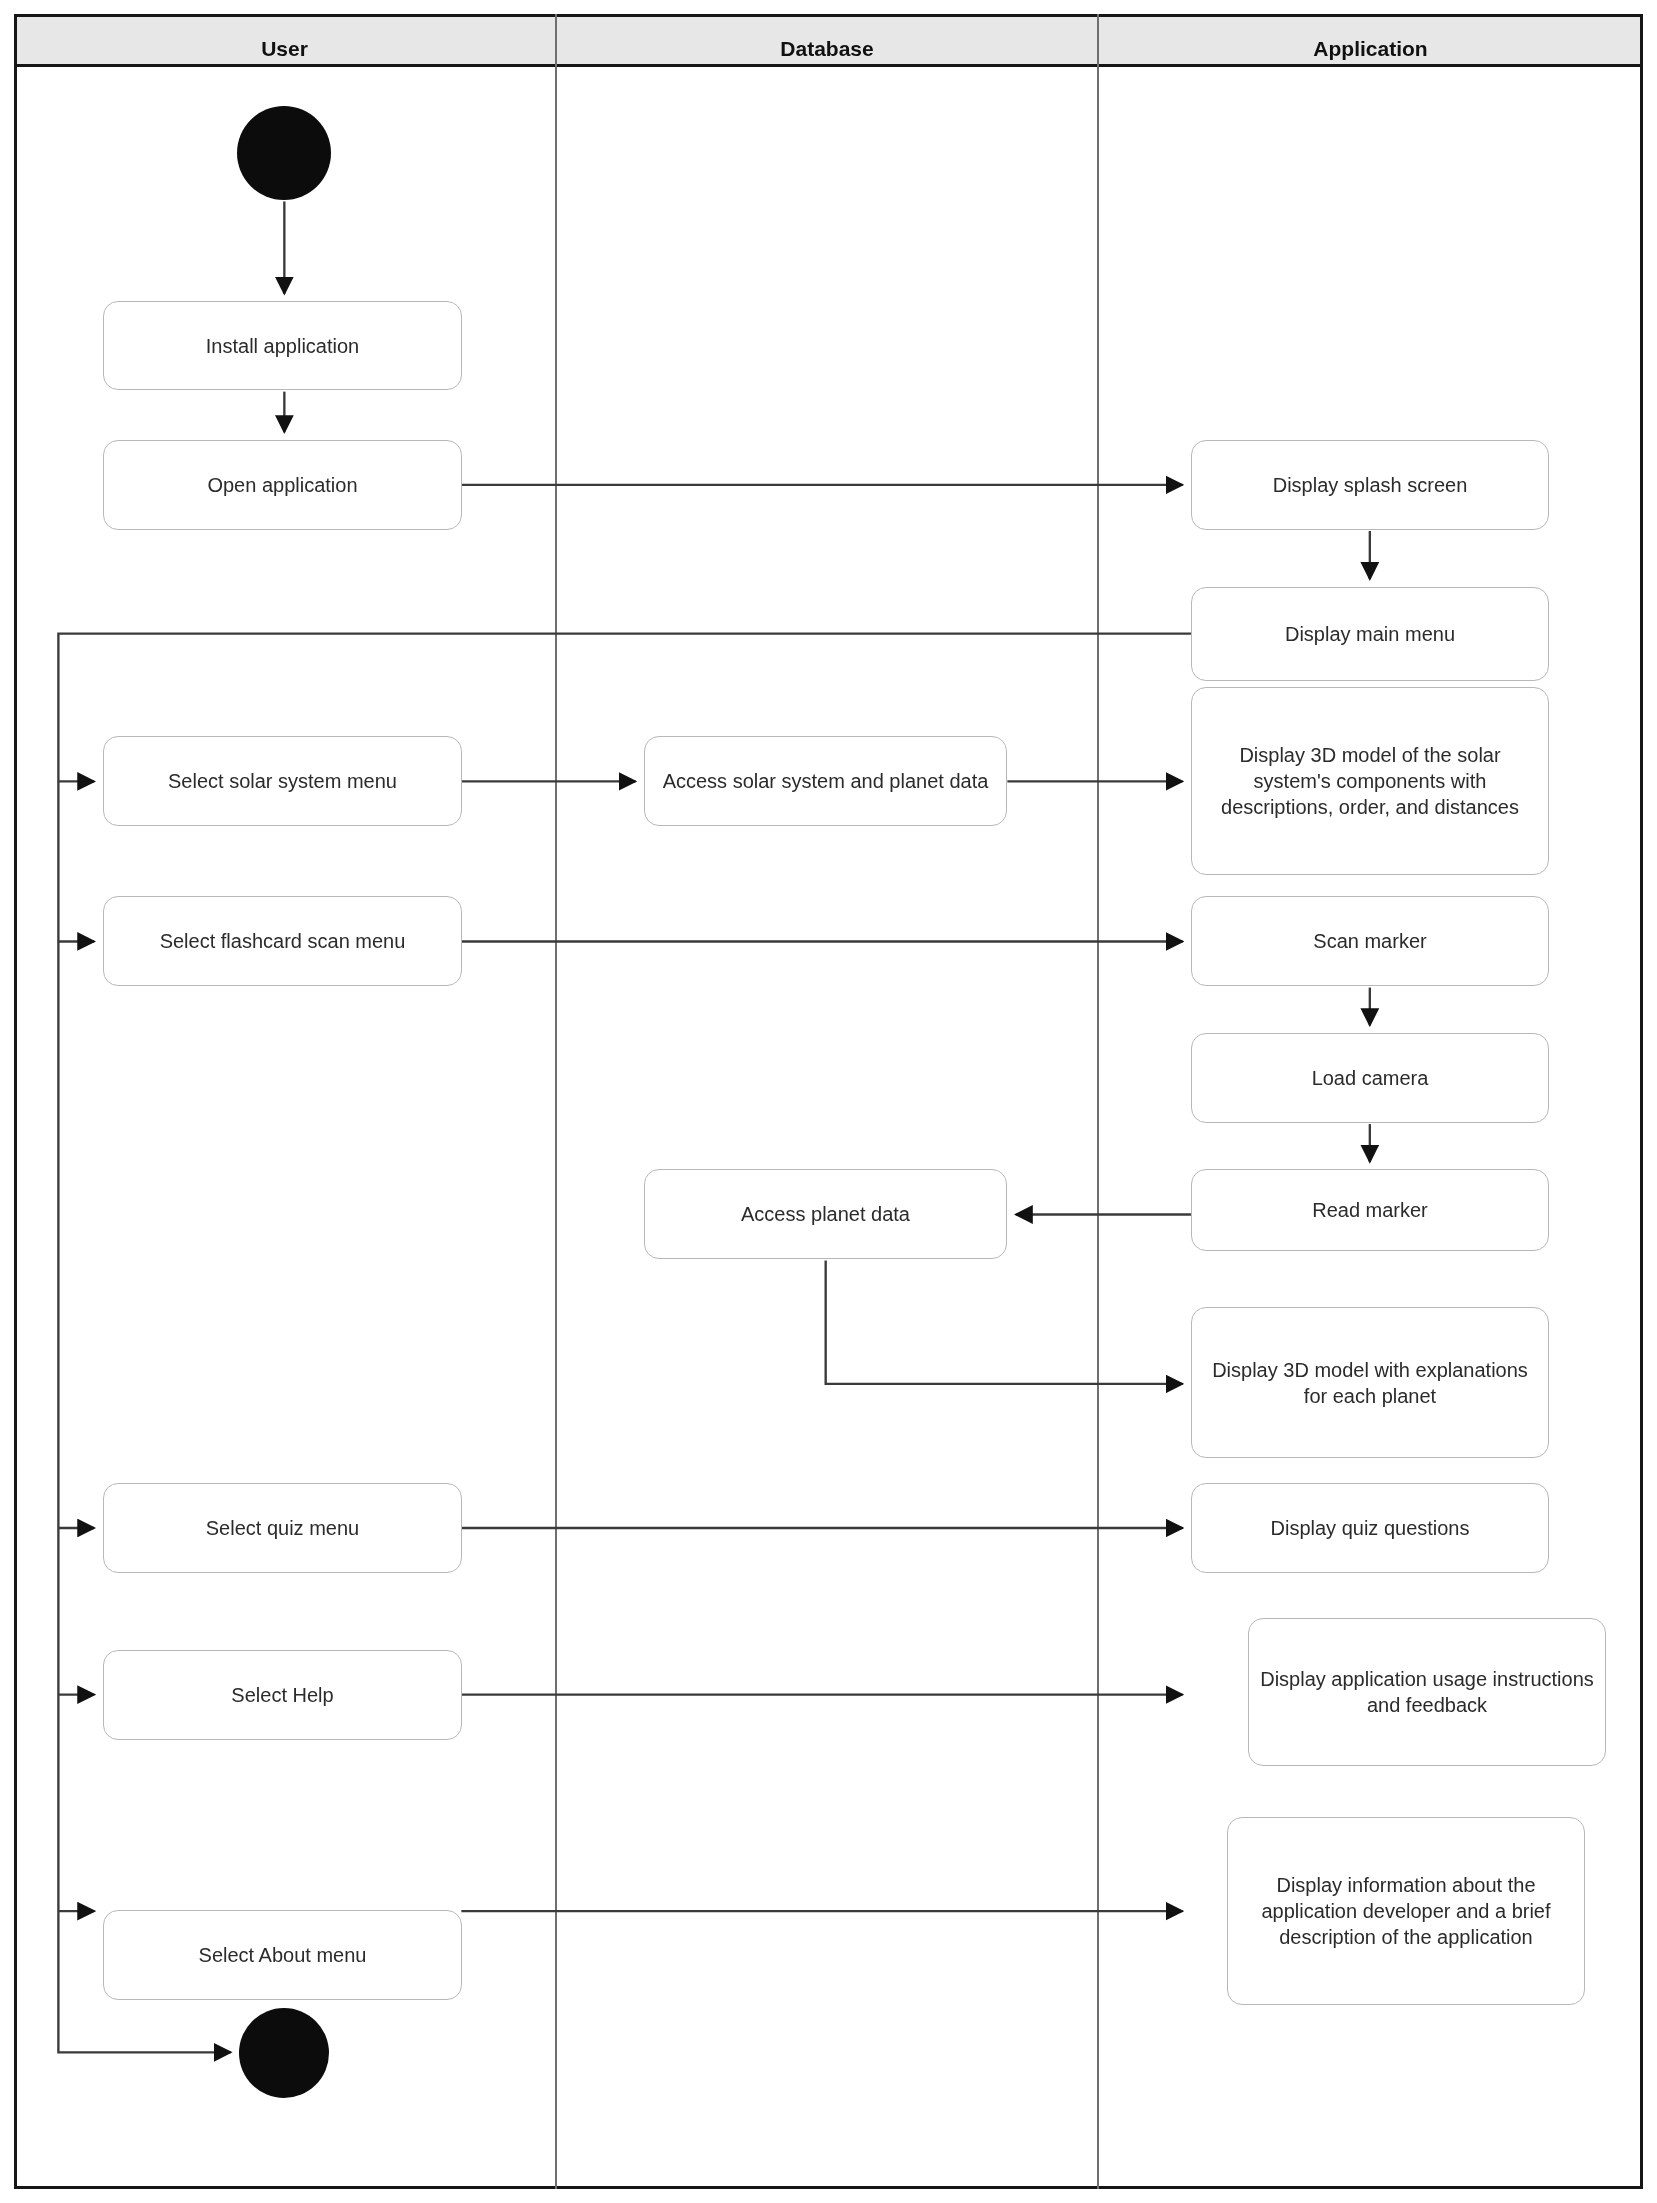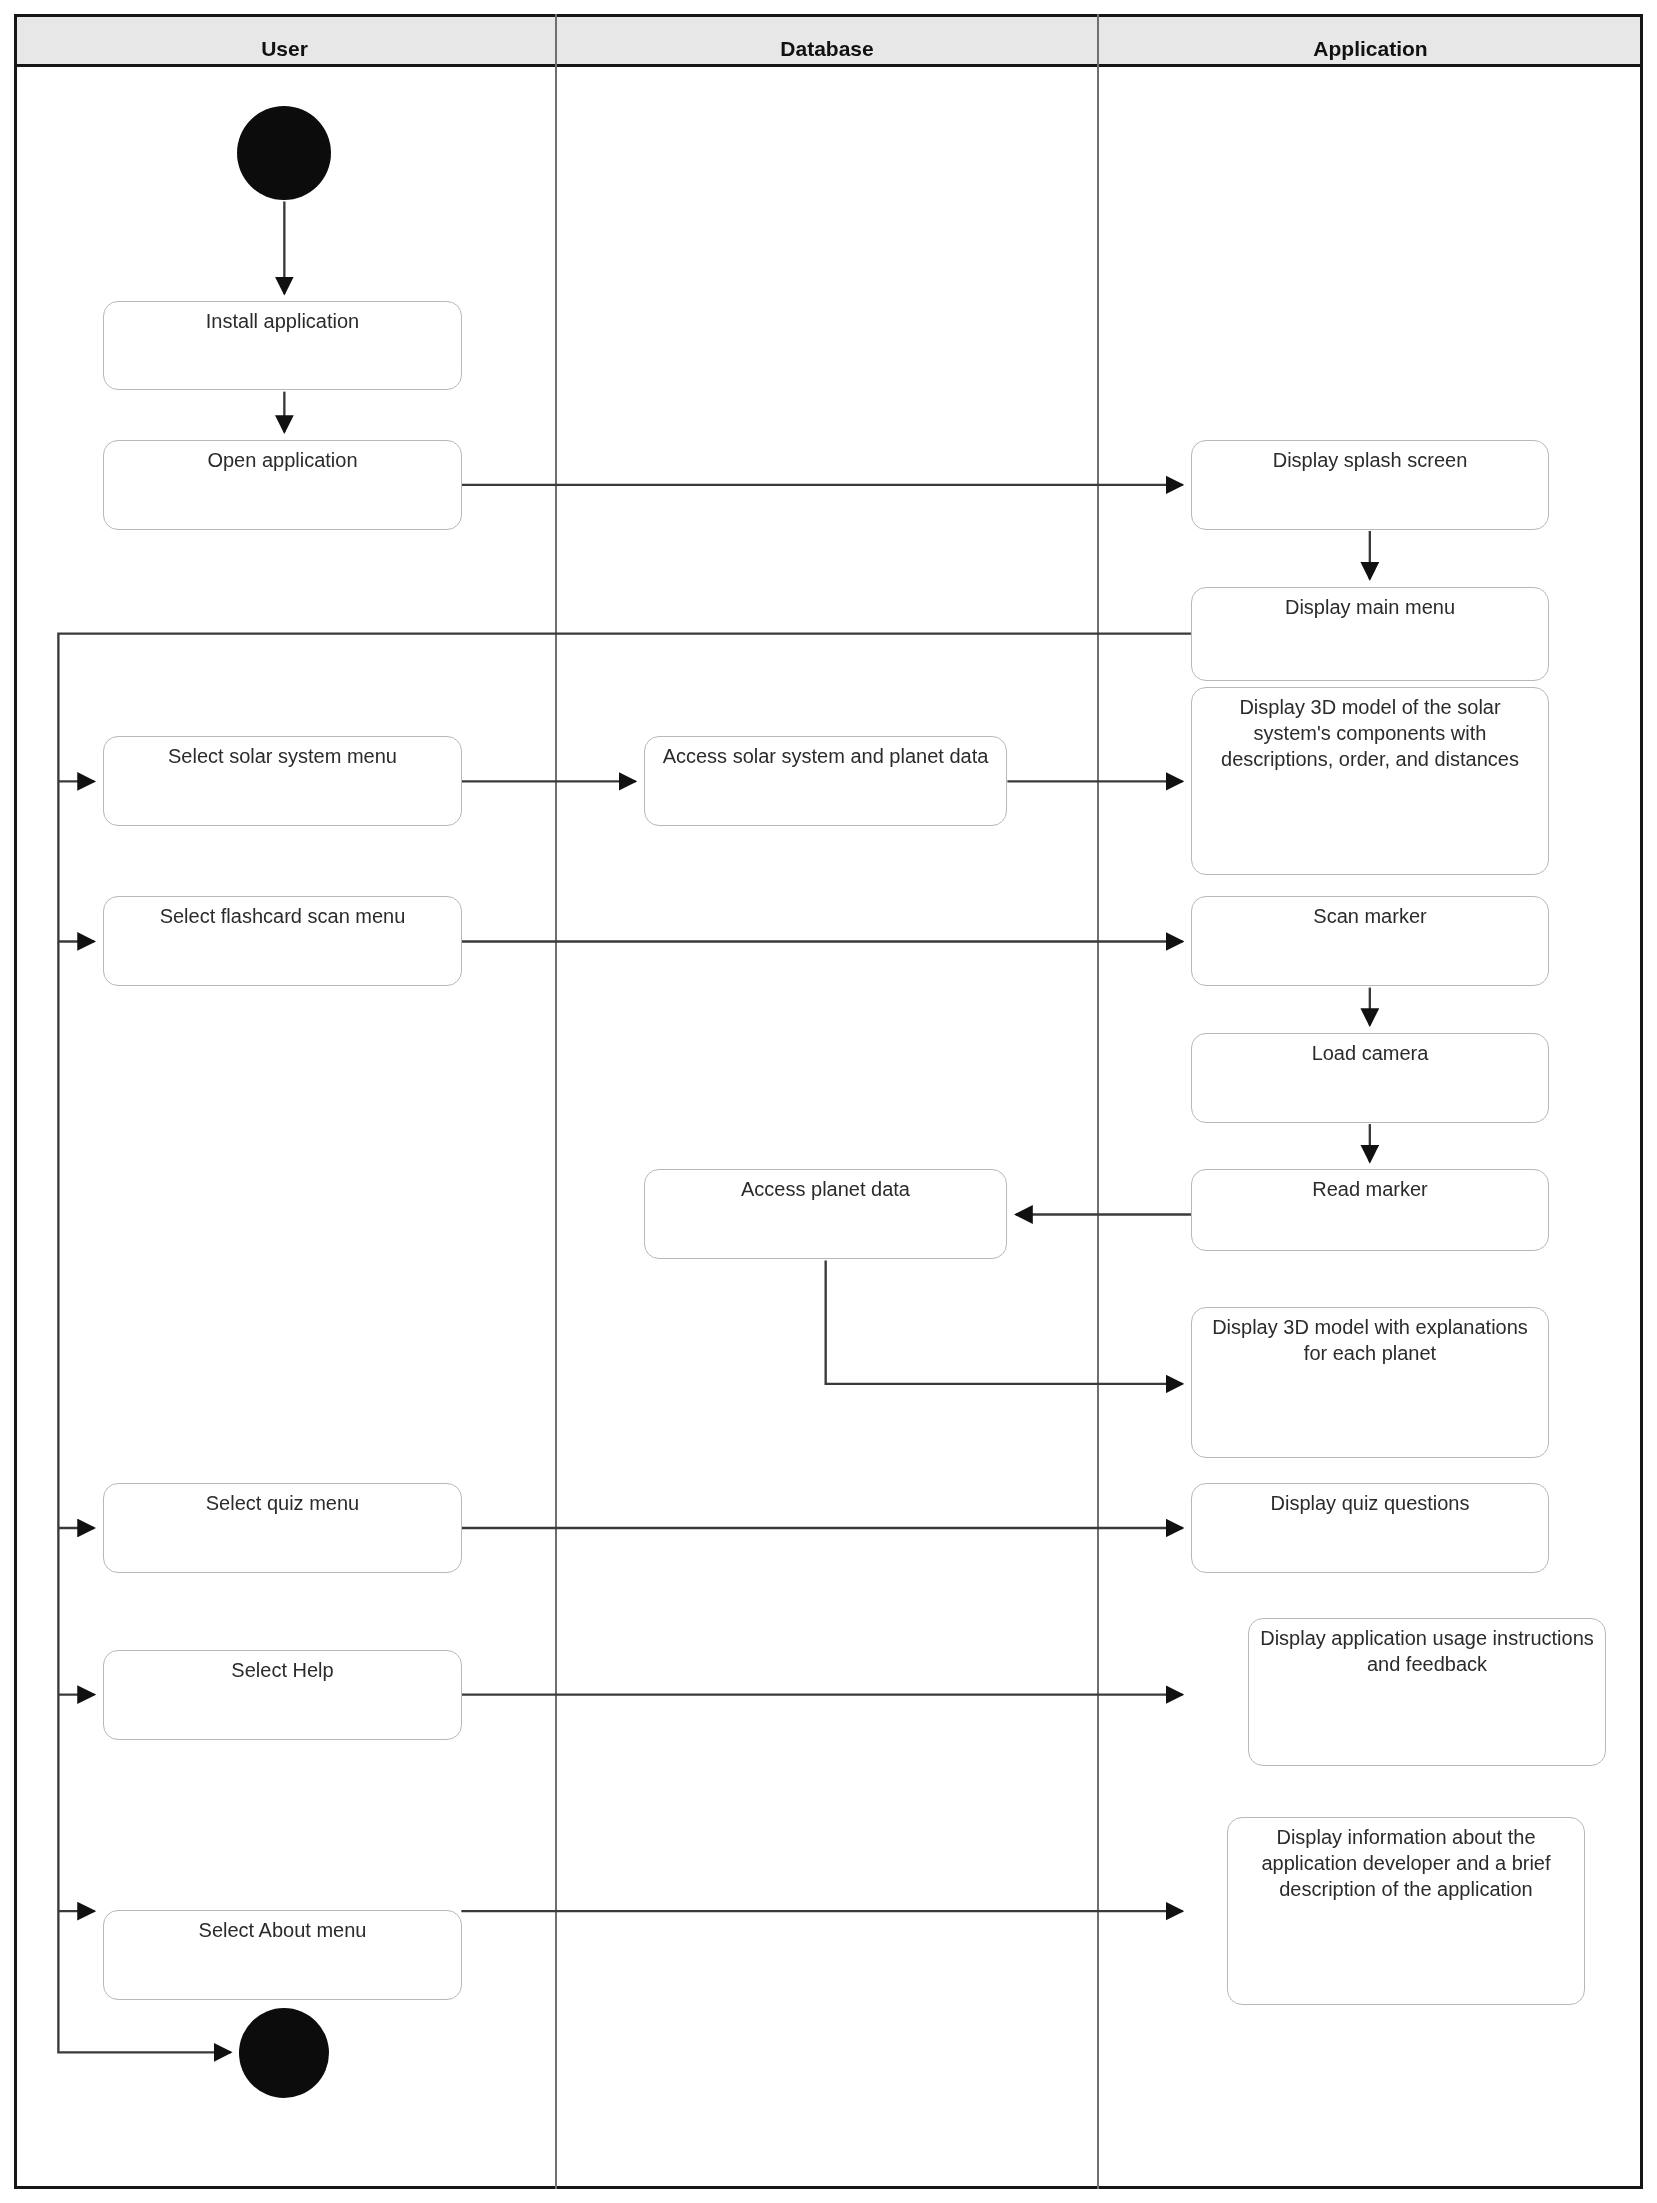--- a/index.html
+++ b/index.html
@@ -43,21 +43,21 @@
     position: absolute;
     left: 0; top: 0; width: 1657px; height: 2203px;
     pointer-events: none;
   }
   .node {
     position: absolute;
     box-sizing: border-box;
     background: #ffffff;
     border: 1.9px solid #b8b8b8;
     border-radius: 15px;
-    display: flex; justify-content: center;
+    display: flex; align-items: center; justify-content: center;
     text-align: center;
     font-size: 20px;
     line-height: 1.3;
     color: #2b2b2b;
     padding: 5.6px 9.4px;
   }
   .terminal {
     position: absolute;
     border-radius: 50%;
     background: #0c0c0c;

